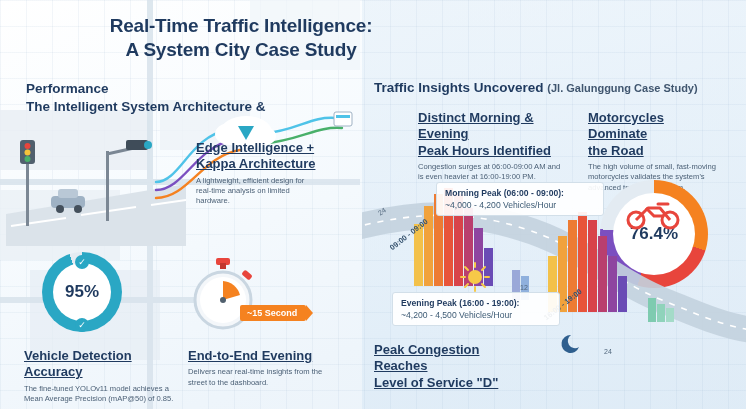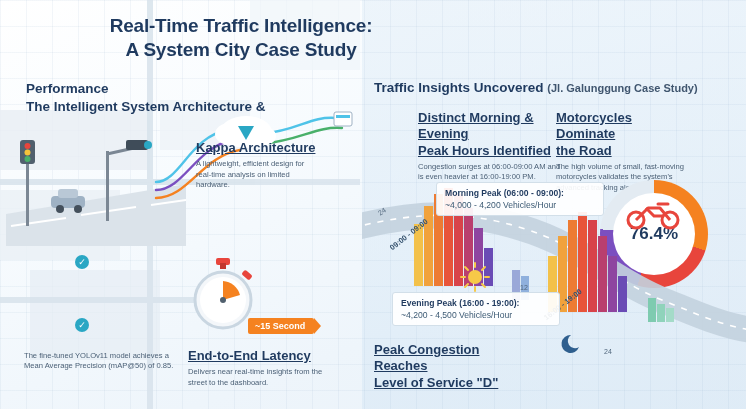--- a/index.html
+++ b/index.html
@@ -122,29 +122,28 @@
     background: #2aa7c4;
     color: #fff;
     font-size: 9px;
     line-height: 14px;
     text-align: center;
   }
   
   .stopwatch { position: absolute; left: 188px; top: 258px; width: 70px; height: 74px; }
   .latency-badge {
     position: absolute;
-    left: 248px;
+    left: 240px;
     top: 305px;
     background: #f58220;
     color: #fff;
     font-size: 9px;
     font-weight: bold;
     padding: 3px 9px 3px 7px;
     border-radius: 2px;
-    margin-top: 13px;
   }
   .latency-badge::after {
     content: "";
     position: absolute;
     right: -7px; top: 0;
     border-top: 8px solid transparent;
     border-bottom: 8px solid transparent;
     border-left: 7px solid #f58220;
   }
   
@@ -250,54 +249,60 @@
 
     <ellipse cx="96" cy="36" rx="26" ry="16" fill="#ffffff" opacity="0.95"></ellipse>
     <ellipse cx="80" cy="38" rx="15" ry="11" fill="#ffffff"></ellipse>
     <ellipse cx="112" cy="40" rx="14" ry="10" fill="#ffffff"></ellipse>
     <path d="M88 30 L104 30 L96 44 Z" fill="#2aa7c4"></path>
     <rect x="184" y="16" width="18" height="14" rx="2" fill="#ffffff" stroke="#9fb2c4"></rect>
     <rect x="186" y="19" width="14" height="3" fill="#4fc3e8"></rect>
   </svg>
 
   <div class="callout" style="left:196px; top:140px; width:124px;">
+    <div class="c-title">Edge Intelligence +</div>
     <div class="c-title">Kappa Architecture</div>
     <div class="c-body">A lightweight, efficient design for real-time analysis on limited hardware.</div>
   </div>
 
+  <div class="donut" style="left:42px; top:252px; width:80px; height:80px;
+       background: conic-gradient(#2aa7c4 0% 95%, #e3ebf2 95% 100%);">
+    <div class="hole" style="left:11px; top:11px; width:58px; height:58px; font-size:17px;">95%</div>
+  </div>
   <div class="check" style="left:75px; top:255px;">✓</div>
   <div class="check" style="left:75px; top:318px;">✓</div>
 
   <div class="callout" style="left:24px; top:348px; width:150px;">
+    <div class="c-title">Vehicle Detection Accuracy</div>
     <div class="c-body">The fine-tuned YOLOv11 model achieves a Mean Average Precision (mAP@50) of 0.85.</div>
   </div>
 
   <svg class="stopwatch" viewBox="0 0 70 74">
     <rect x="28" y="0" width="14" height="7" rx="2" fill="#e8453c"></rect>
     <rect x="32" y="5" width="6" height="6" fill="#c2372f"></rect>
     <circle cx="35" cy="42" r="28" fill="#f4f7fa" stroke="#c9d6e1" stroke-width="3"></circle>
     <circle cx="35" cy="42" r="23" fill="#ffffff"></circle>
     <path d="M35 42 L35 23 A19 19 0 0 1 52 37 Z" fill="#f58220"></path>
     <circle cx="35" cy="42" r="3" fill="#51606e"></circle>
     <rect x="54" y="14" width="10" height="6" rx="2" fill="#e8453c" transform="rotate(40 59 17)"></rect>
   </svg>
   <div class="latency-badge">~15 Second</div>
 
   <div class="callout" style="left:188px; top:348px; width:150px;">
-    <div class="c-title">End-to-End Latency</div>
+    <div class="c-title">End-to-End Evening</div>
     <div class="c-body">Delivers near real-time insights from the street to the dashboard.</div>
   </div>
 
   <div class="callout" style="left:418px; top:110px; width:148px;">
     <div class="c-title">Distinct Morning &amp; Evening</div>
     <div class="c-title">Peak Hours Identified</div>
     <div class="c-body">Congestion surges at 06:00-09:00 AM and is even heavier at 16:00-19:00 PM.</div>
   </div>
 
-  <div class="callout" style="left:556px; top:110px; width:138px;">
+  <div class="callout" style="left:588px; top:110px; width:138px;">
     <div class="c-title">Motorcycles Dominate</div>
     <div class="c-title">the Road</div>
     <div class="c-body">The high volume of small, fast-moving motorcycles validates the system's advanced tracking algorithm.</div>
   </div>
 
   <div class="donut" style="left:600px; top:180px; width:108px; height:108px;
        background: conic-gradient(#f58220 0% 30%, #e8453c 30% 55%, #7b4fc0 55% 76.4%, #e3ebf2 76.4% 100%);">
     <div class="hole" style="left:13px; top:13px; width:82px; height:82px; font-size:17px;">76.4%</div>
   </div>
   <svg style="position:absolute;left:624px;top:196px;" width="60" height="34" viewBox="0 0 60 34">

